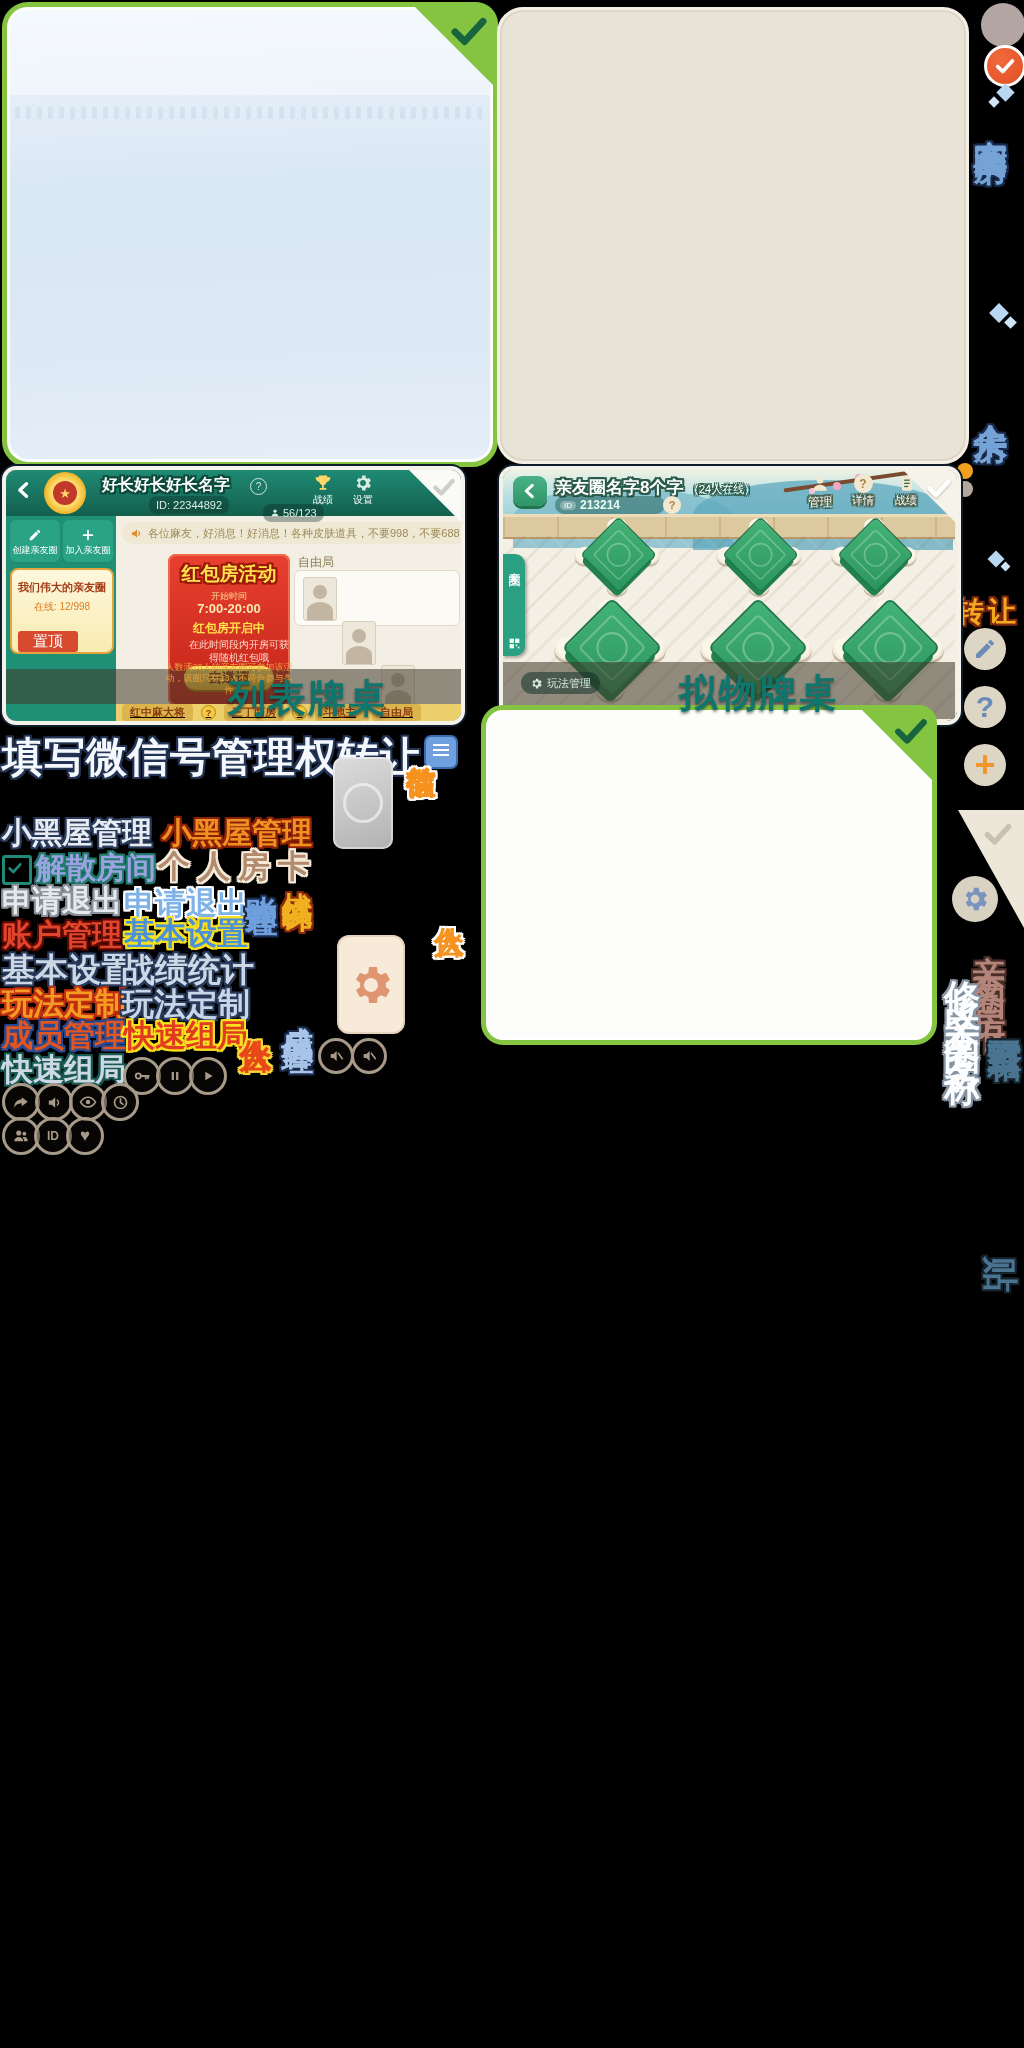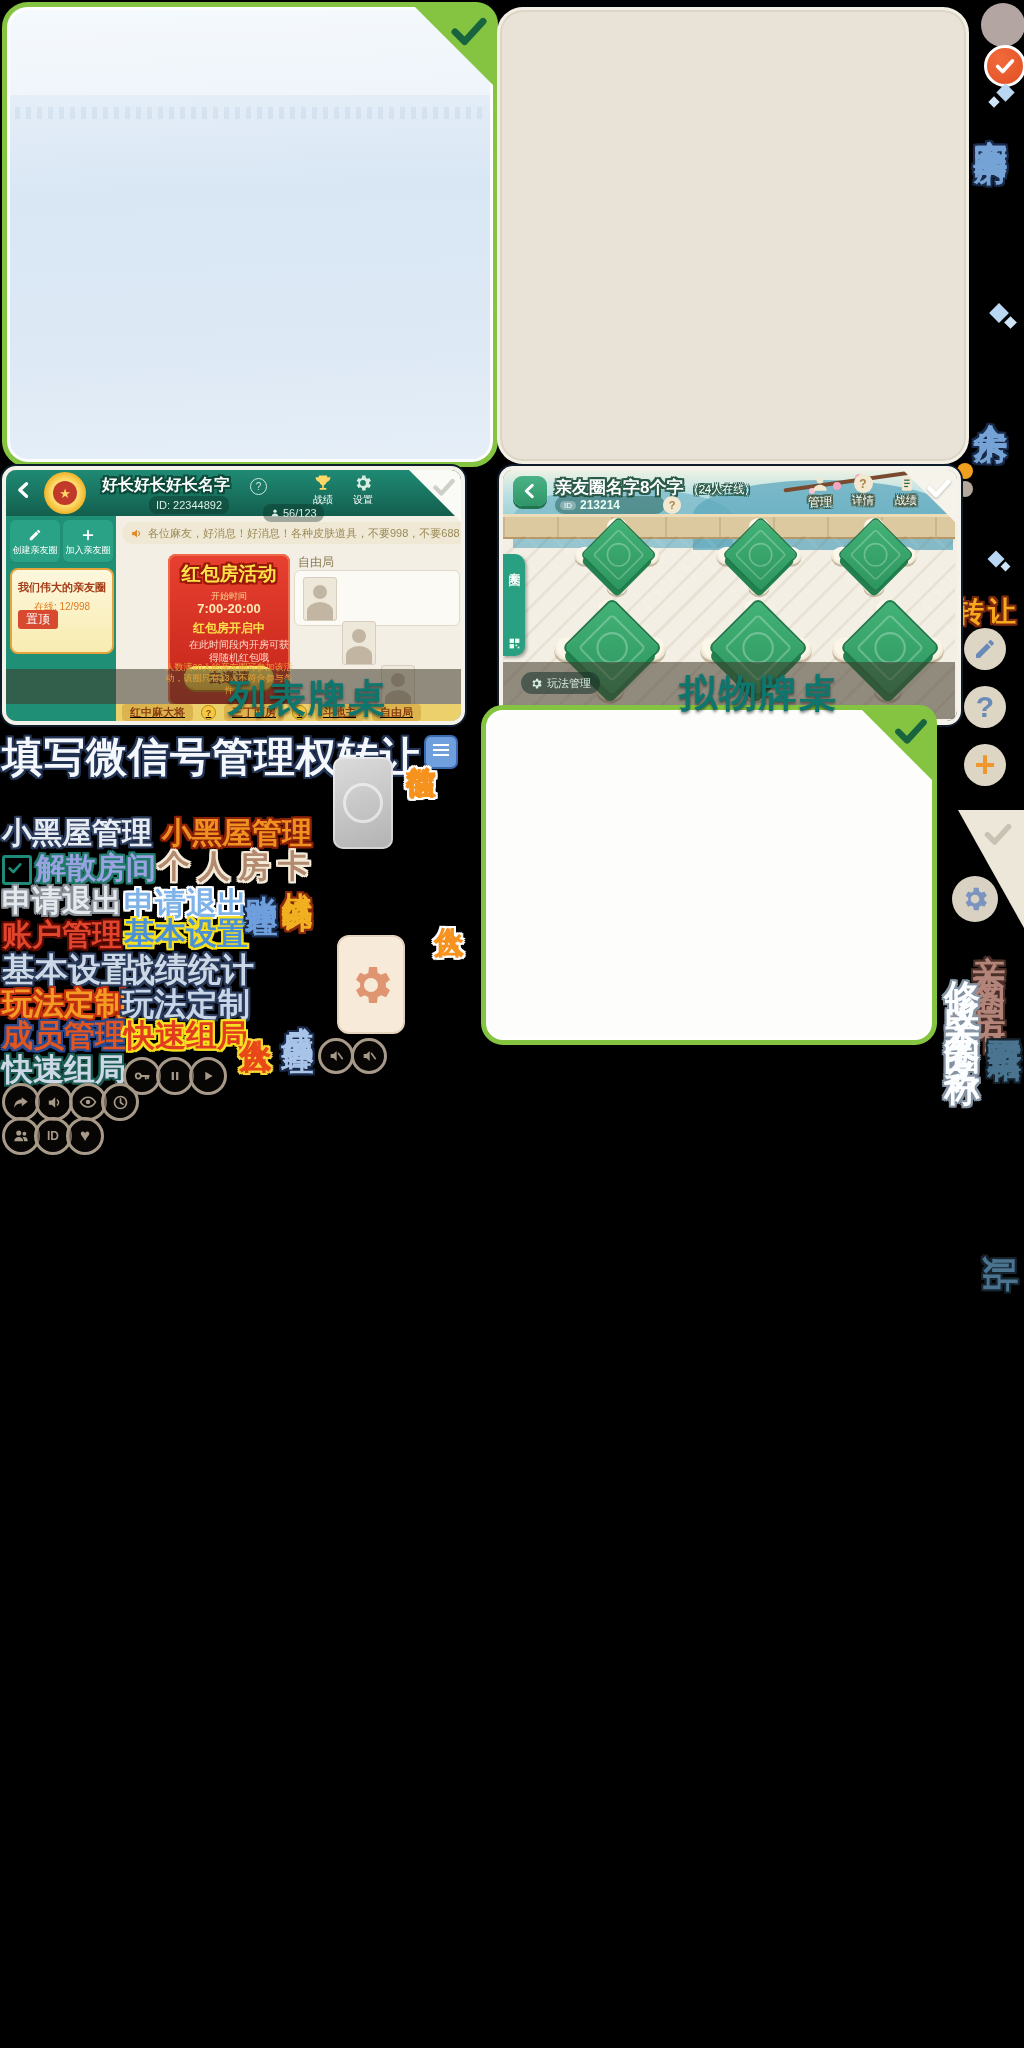--- a/index.html
+++ b/index.html
@@ -274,21 +274,21 @@
         </div>
         <div class="abs tile" style="left:57px;top:4px;width:50px;height:44px;">
           <svg class="ic" width="14" height="14" style="color:#fff;">
               <use href="#s-plusline"></use>
             </svg>
           <div style="font-size:9px;">加入亲友圈</div>
         </div>
         <div class="abs ycard" style="left:4px;top:52px;width:100px;height:82px;">
           <div class="abs b" style="left:0;top:10px;width:100%;text-align:center;font-size:11px;color:#a33c16;">我们伟大的亲友圈</div>
           <div class="abs" style="left:0;top:30px;width:100%;text-align:center;font-size:10px;color:#e07c20;">在线: 12/998</div>
-          <div class="abs" style="left:6px;top:40px;background:#d84a30;border-radius:3px;color:#fff;font-size:12px;padding:1px 8px;">置顶</div>
+          <div class="abs" style="left:6px;top:61px;background:#d84a30;border-radius:3px;color:#fff;font-size:15px;padding:1px 15px;">置顶</div>
         </div>
       </div>
 
       <div class="abs marq" style="left:116px;top:52px;width:336px;height:22px;">
         <svg class="ic" width="13" height="13" style="flex:none;color:#e08a28;">
             <use href="#s-sound"></use>
           </svg>
         <span>各位麻友，好消息！好消息！各种皮肤道具，不要998，不要688，只要98元，只要98元！</span>
       </div>
 

